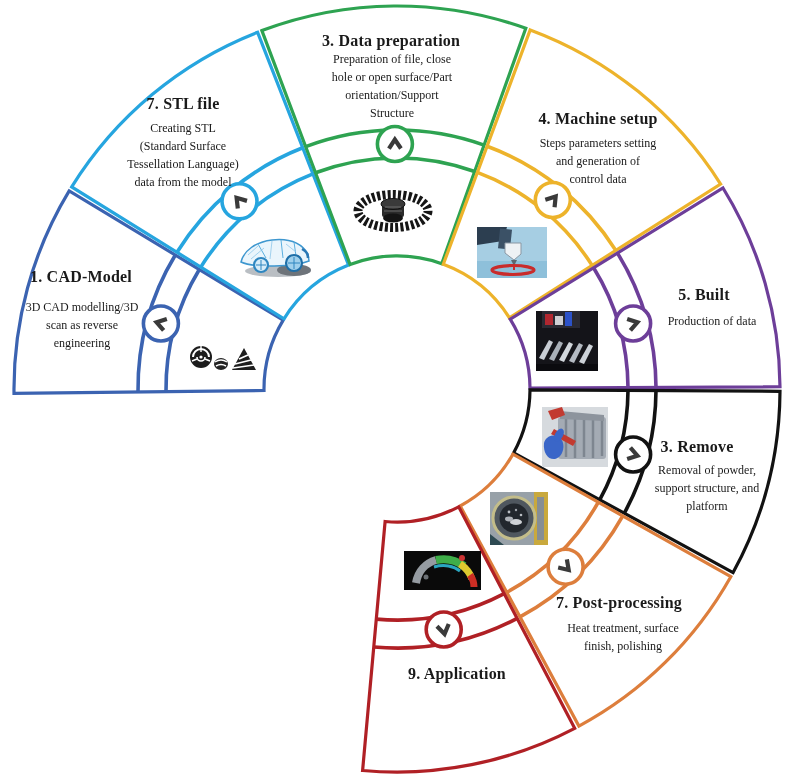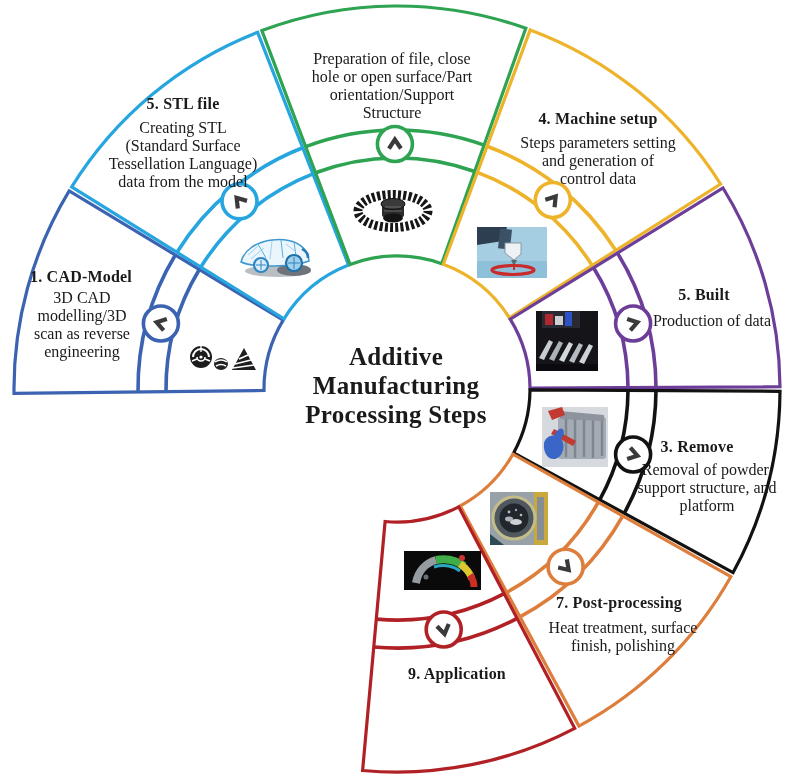--- a/index.html
+++ b/index.html
@@ -5,21 +5,21 @@
   html,body{margin:0;padding:0;background:#fff;}
   #stage{
     position:relative;width:789px;height:779px;background:#ffffff;overflow:hidden;
     font-family:"Liberation Serif","DejaVu Serif",serif;color:#1a1a1a;
   }
   #wheel{position:absolute;left:0;top:0;}
   .photo{position:absolute;line-height:0;}
   .photo svg{display:block;}
   .label{position:absolute;transform:translate(-50%,-50%);text-align:center;}
   .t{font-weight:bold;font-size:16px;white-space:nowrap;letter-spacing:.2px;}
-  .b{font-size:16px;line-height:18px;white-space:pre-line;}
+  .b{font-size:12px;line-height:18px;white-space:pre-line;}
   .center-title{
     position:absolute;left:396px;top:385px;transform:translate(-50%,-50%);
     width:240px;text-align:center;font-weight:bold;font-size:25px;line-height:29px;
     white-space:pre-line;letter-spacing:.3px;
   }
 </style>
 </head>
 <body>
 
 <div id="stage">
@@ -180,26 +180,27 @@
       <circle cx="58" cy="7" r="3" fill="#cc3333"></circle>
       <circle cx="22" cy="26" r="2.5" fill="#6b7075"></circle>
     </svg>
   </div>
 
   <div class="label t" style="left:81px;top:277px">1. CAD-Model</div>
   <div class="label b" style="left:82px;top:325px;width:150px">3D CAD modelling/3D
 scan as reverse
 engineering</div>
 
-  <div class="label t" style="left:183px;top:104px">5. STL file</div>
+  <div class="label t" style="left:183px;top:104px">7. STL file</div>
   <div class="label b" style="left:183px;top:155px;width:160px">Creating STL
 (Standard Surface
 Tessellation Language)
 data from the model</div>
 
+  <div class="label t" style="left:391px;top:41px">3. Data preparation</div>
   <div class="label b" style="left:392px;top:86px;width:172px">Preparation of file, close
 hole or open surface/Part
 orientation/Support
 Structure</div>
 
   <div class="label t" style="left:598px;top:119px">4. Machine setup</div>
   <div class="label b" style="left:598px;top:161px;width:168px">Steps parameters setting
 and generation of
 control data</div>
 
@@ -210,16 +211,13 @@
   <div class="label b" style="left:707px;top:488px;width:158px">Removal of powder,
 support structure, and
 platform</div>
 
   <div class="label t" style="left:619px;top:603px">7. Post-processing</div>
   <div class="label b" style="left:623px;top:637px;width:168px">Heat treatment, surface
 finish, polishing</div>
 
   <div class="label t" style="left:457px;top:674px">9. Application</div>
 
-  <div class="center-title">Additive
-Manufacturing
-Processing Steps</div>
 </div>
 
 </body></html>

